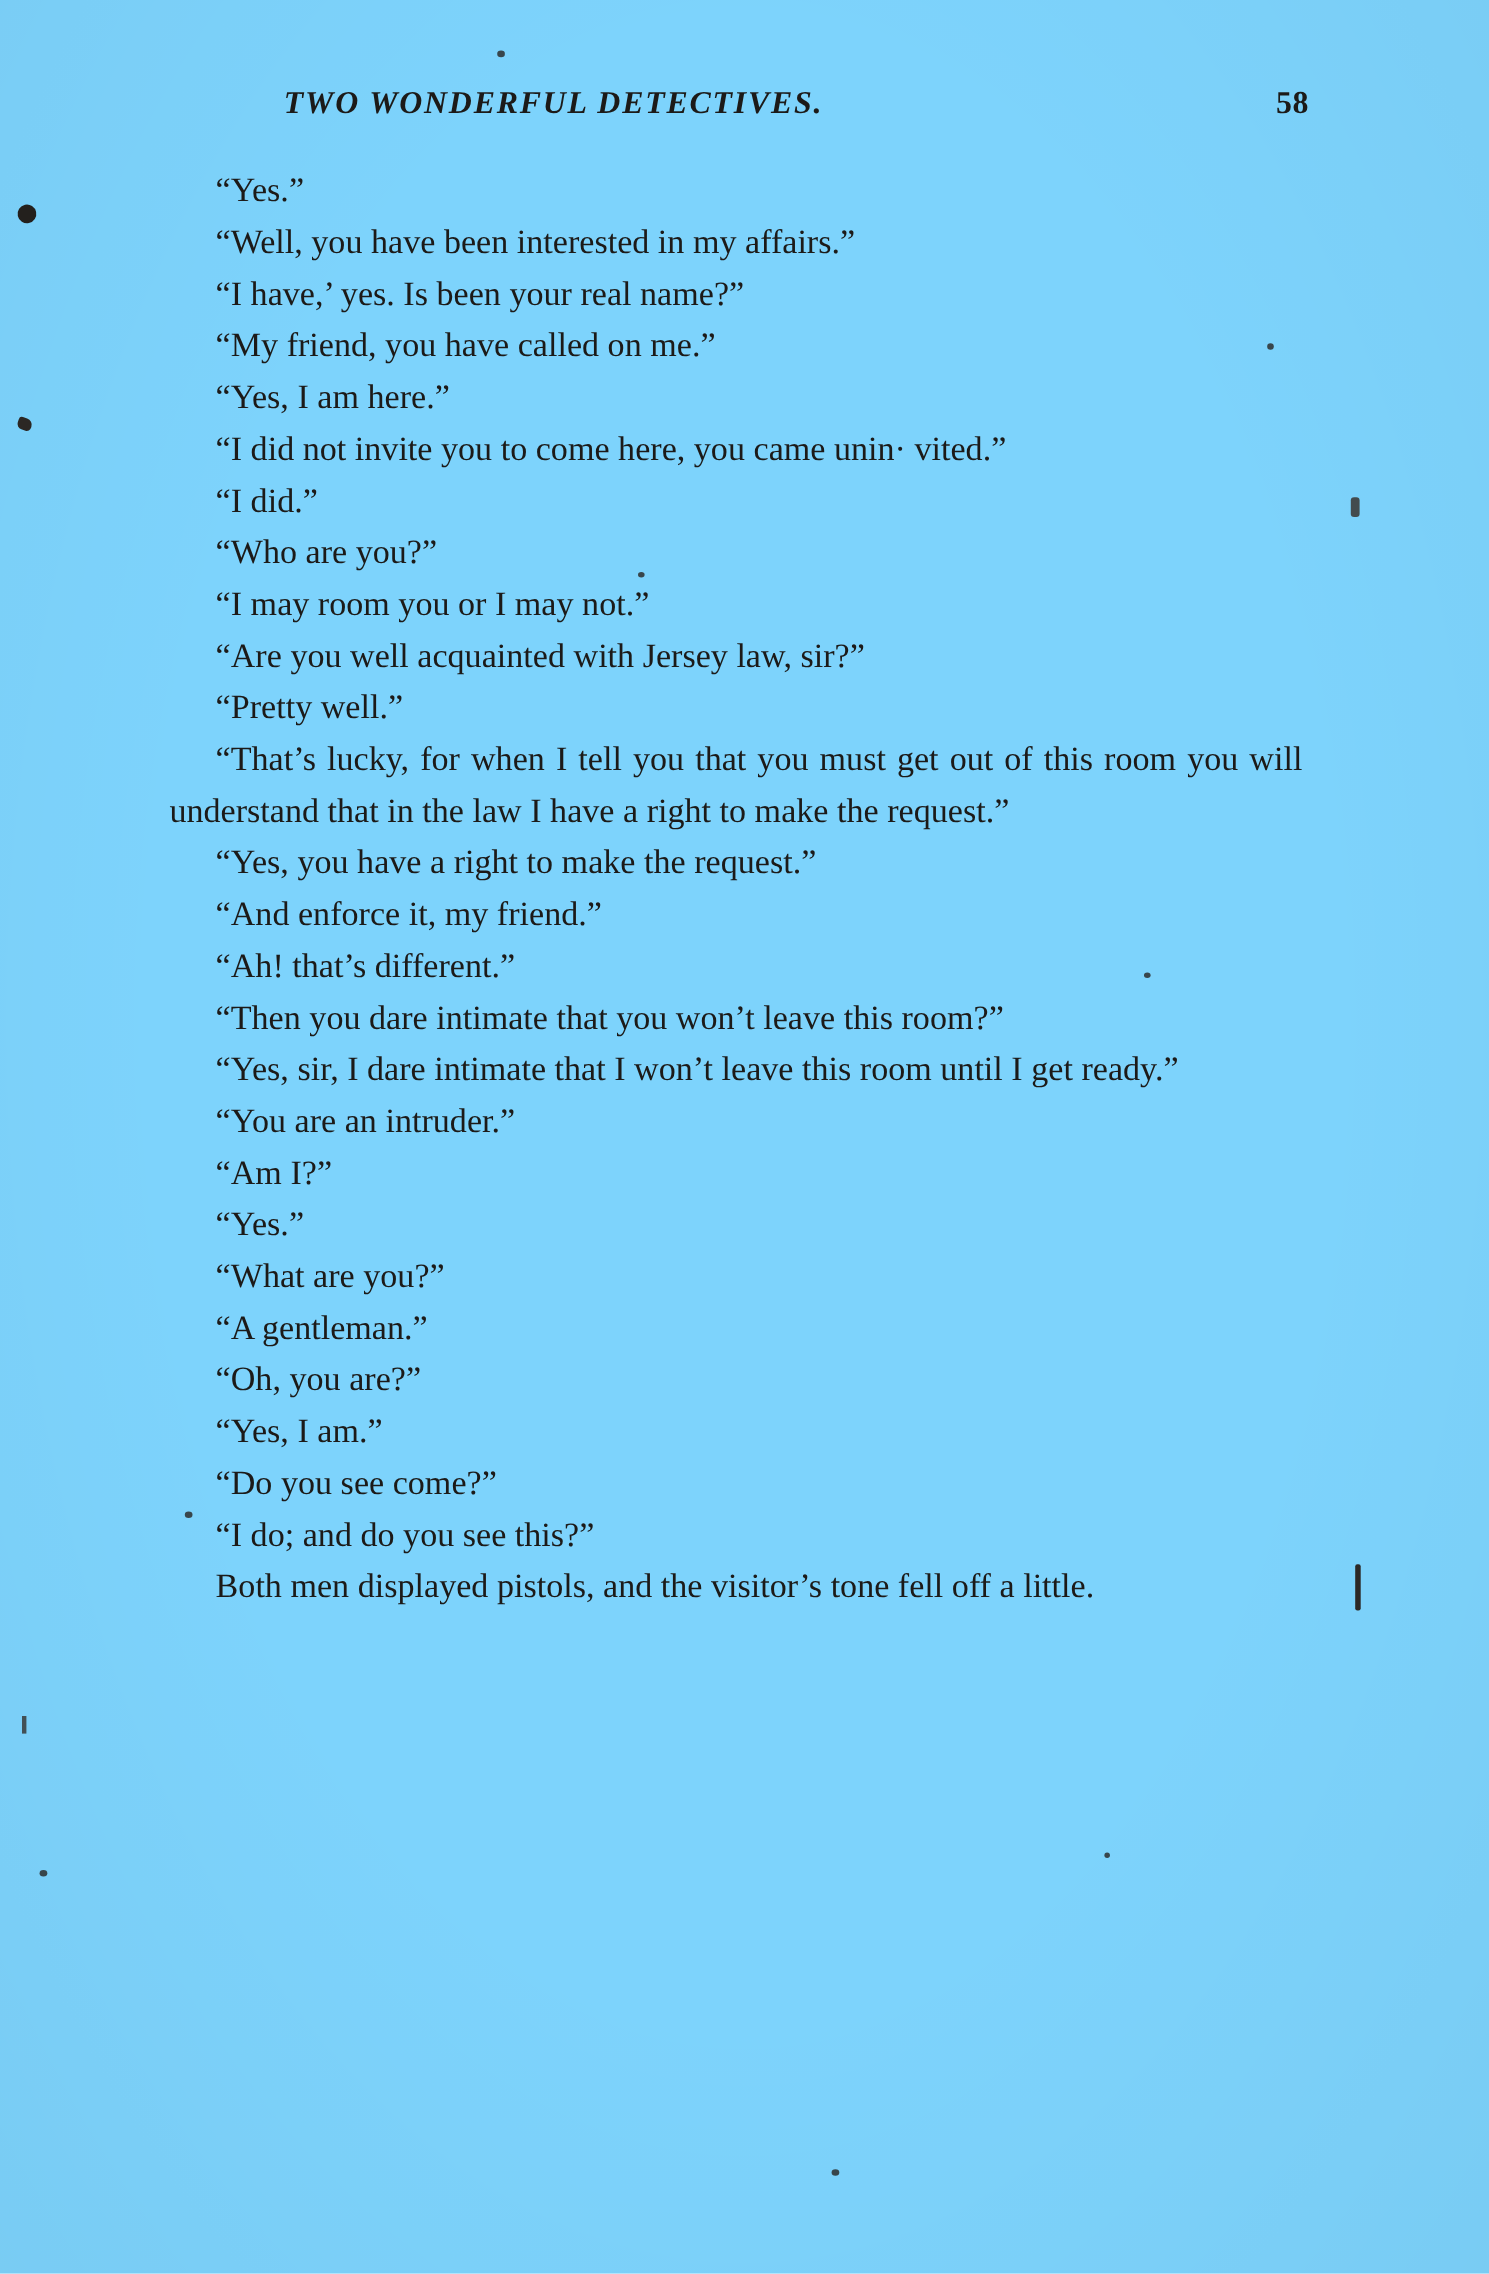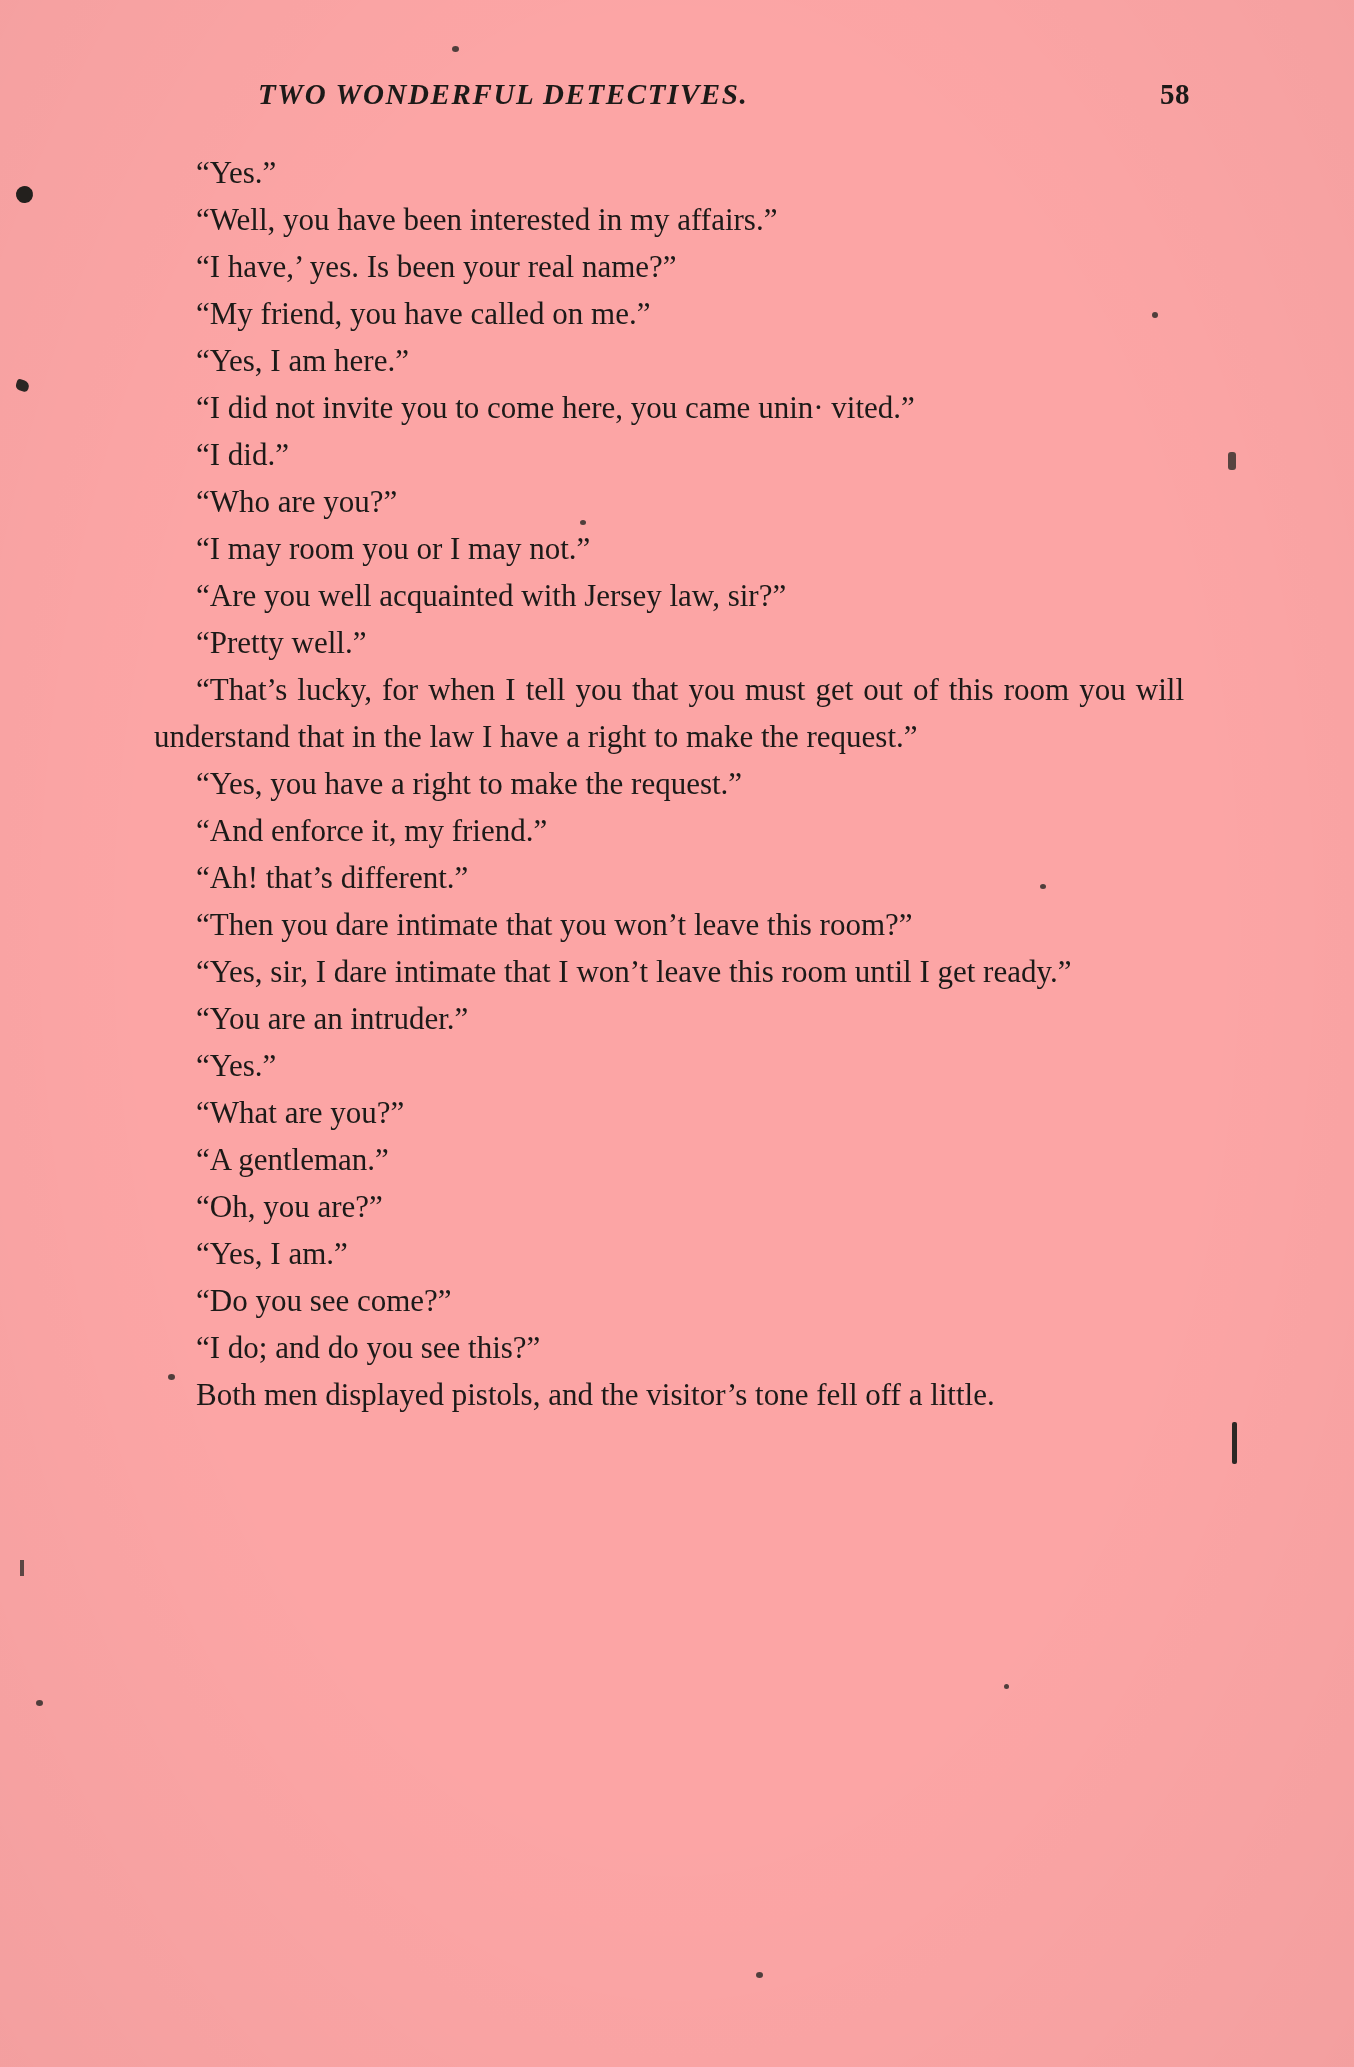--- a/index.html
+++ b/index.html
@@ -13,21 +13,21 @@
     position: relative;
     font-family: "Liberation Serif", serif;
     color: #1c1a18;
     overflow: hidden;
   }
   .page {
     position: absolute;
     left: 0; top: 0;
     width: 1354px;
     height: 2067px;
-    background: #fca5a5;
+    background: #7dd3fc;
   }
   
   .paper-tone {
     position: absolute;
     inset: 0;
     background:
       radial-gradient(ellipse at 50% 45%, rgba(255,255,255,0) 55%, rgba(0,0,0,0.035) 100%);
     pointer-events: none;
   }
   .content {
@@ -165,20 +165,21 @@
       <p class="para">“I may room you or I may not.”</p>
       <p class="para">“Are you well acquainted with Jersey law, sir?”</p>
       <p class="para">“Pretty well.”</p>
       <p class="para">“That’s lucky, for when I tell you that you must get out of this room you will understand that in the law I have a right to make the request.”</p>
       <p class="para">“Yes, you have a right to make the request.”</p>
       <p class="para">“And enforce it, my friend.”</p>
       <p class="para">“Ah! that’s different.”</p>
       <p class="para">“Then you dare intimate that you won’t leave this room?”</p>
       <p class="para">“Yes, sir, I dare intimate that I won’t leave this room until I get ready.”</p>
       <p class="para">“You are an intruder.”</p>
+      <p class="para">“Am I?”</p>
       <p class="para">“Yes.”</p>
       <p class="para">“What are you?”</p>
       <p class="para">“A gentleman.”</p>
       <p class="para">“Oh, you are?”</p>
       <p class="para">“Yes, I am.”</p>
       <p class="para">“Do you see come?”</p>
       <p class="para">“I do; and do you see this?”</p>
       <p class="para">Both men displayed pistols, and the visitor’s tone fell off a little.</p>
     </div>
 

